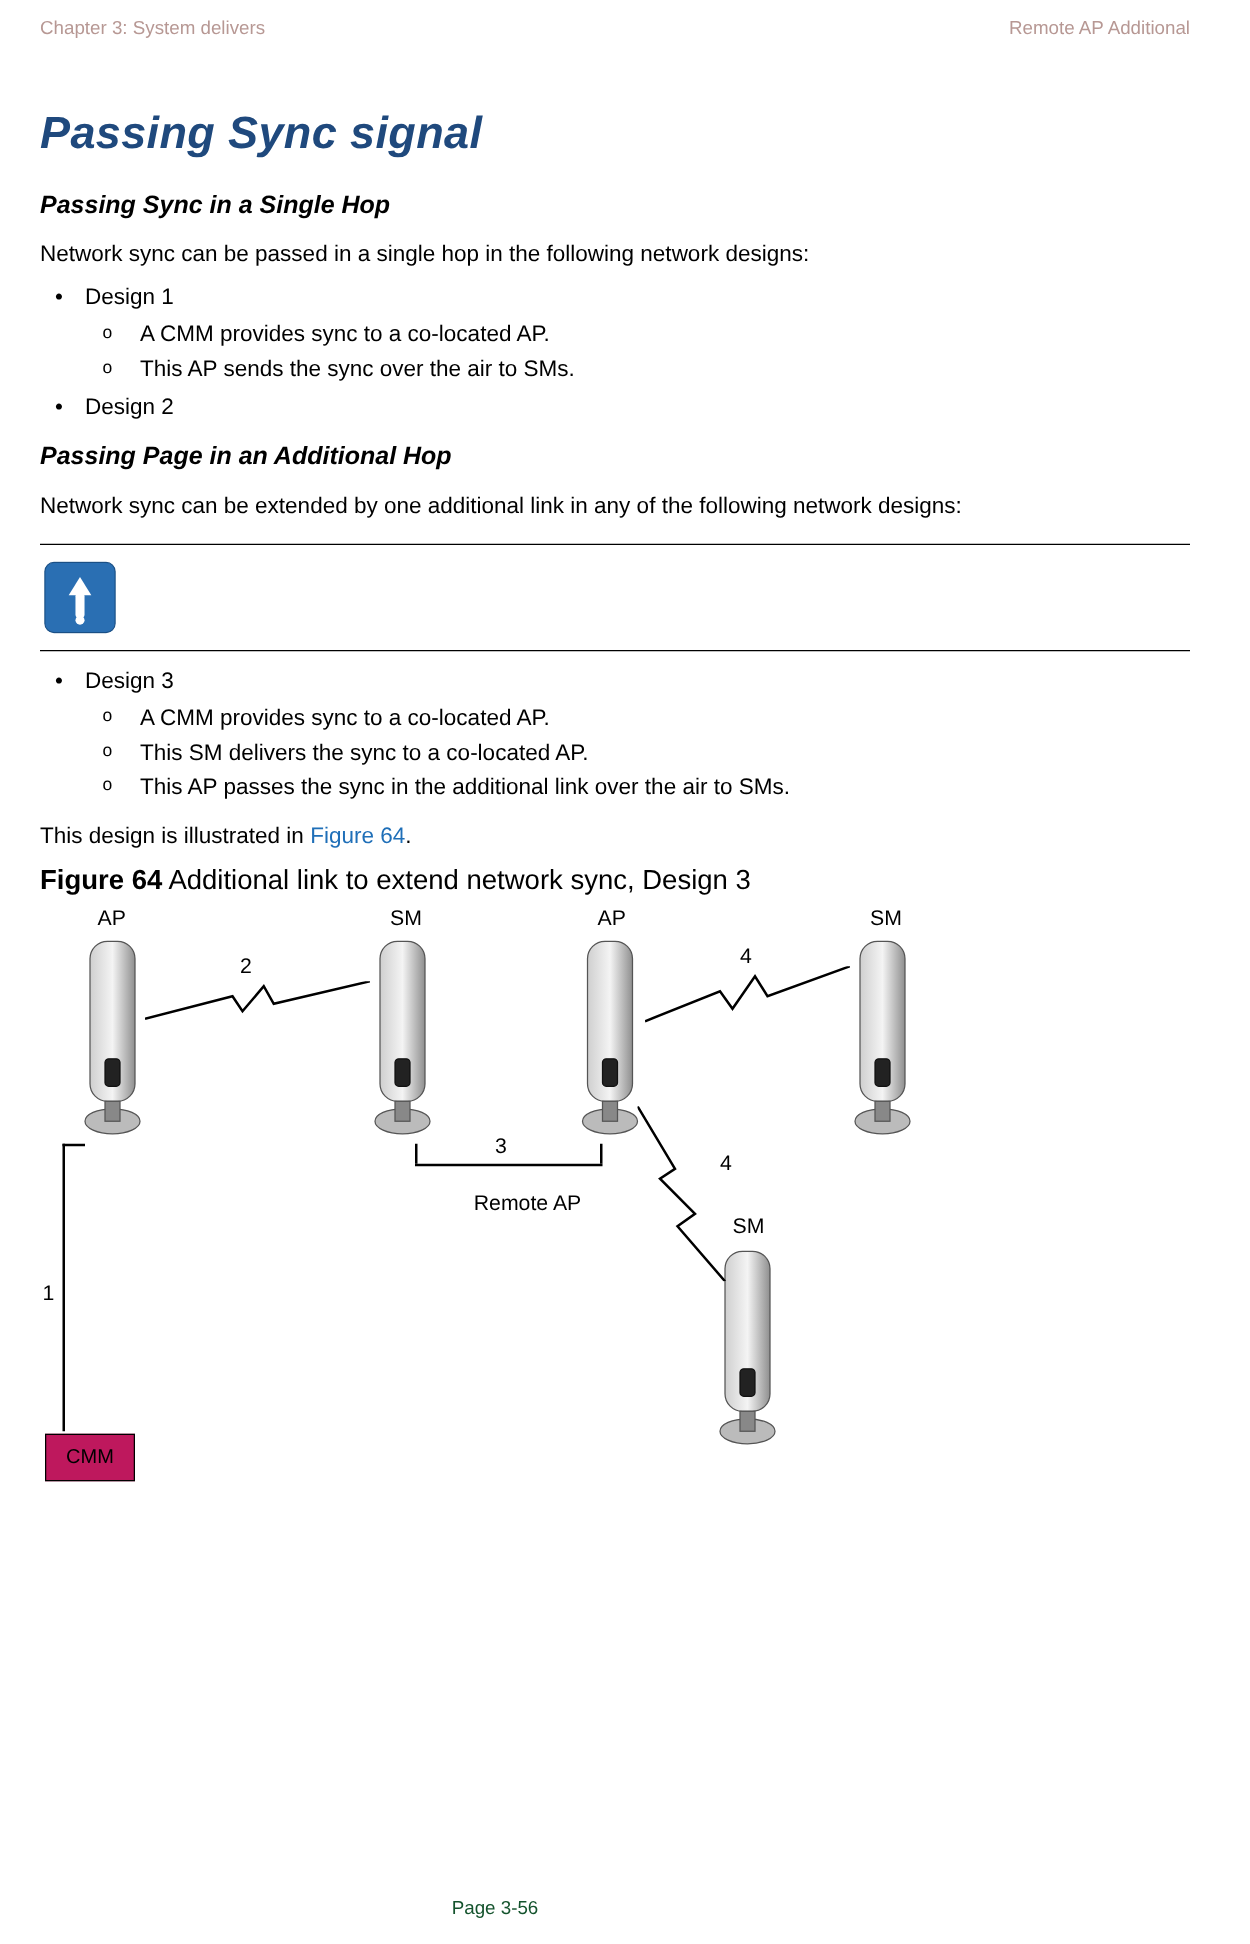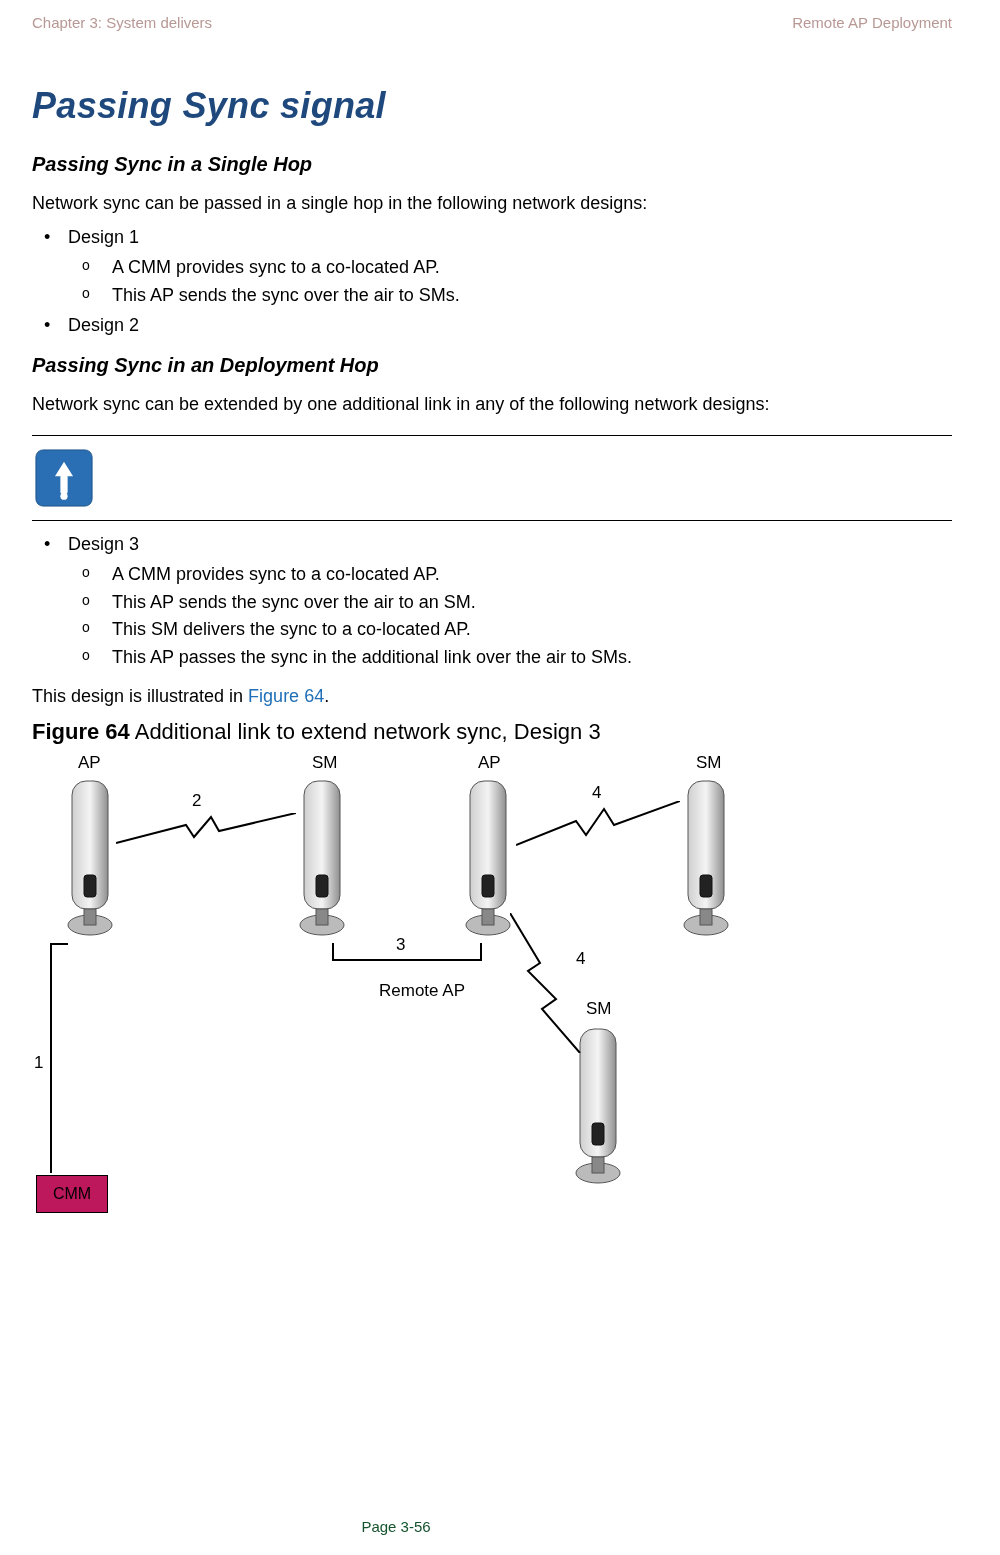--- a/index.html
+++ b/index.html
@@ -165,61 +165,60 @@
     text-align: center;
     font-size: 15px;
     color: #14532d;
   }
 </style>
 </head>
 <body>
 
 <div class="hdr">
   <span class="hdr-left">Chapter 3:  System delivers</span>
-  <span class="hdr-right">Remote AP Deployment</span>
+  <span class="hdr-right">Remote AP Additional</span>
 </div>
 
 <h1 class="title">Passing Sync signal</h1>
 
 <h2 class="sub">Passing Sync in a Single Hop</h2>
 <p class="body">Network sync can be passed in a single hop in the following network designs:</p>
 
 <ul class="l1">
   <li>
     <span>Design 1</span>
     <ul class="l2">
       <li>A CMM provides sync to a co-located AP.</li>
       <li>This AP sends the sync over the air to SMs.</li>
     </ul>
   </li>
   <li>
     <span>Design 2</span>
   </li>
 </ul>
 
-<h2 class="sub">Passing Sync in an Deployment Hop</h2>
+<h2 class="sub">Passing Page in an Additional Hop</h2>
 <p class="body">Network sync can be extended by one additional link in any of the following network designs:</p>
 
 <div class="note-box">
   <div class="note-icon">
     <svg viewBox="0 0 64 64">
       <rect x="1" y="1" width="62" height="62" rx="8" fill="#2a6fb3" stroke="#1a4f85" stroke-width="1"></rect>
       <path d="M32 14 L22 30 L42 30 Z" fill="#fff"></path>
       <rect x="28" y="28" width="8" height="22" rx="3" fill="#fff"></rect>
       <circle cx="32" cy="52" r="4" fill="#fff"></circle>
     </svg>
   </div>
 </div>
 
 <ul class="l1">
   <li>
     <span>Design 3</span>
     <ul class="l2">
       <li>A CMM provides sync to a co-located AP.</li>
-      <li>This AP sends the sync over the air to an SM.</li>
       <li>This SM delivers the sync to a co-located AP.</li>
       <li>This AP passes the sync in the additional link over the air to SMs.</li>
     </ul>
   </li>
 </ul>
 
 <p class="ref-line">
   <span>This design is illustrated in </span><span class="figref">Figure 64</span><span>.</span>
 </p>
 

